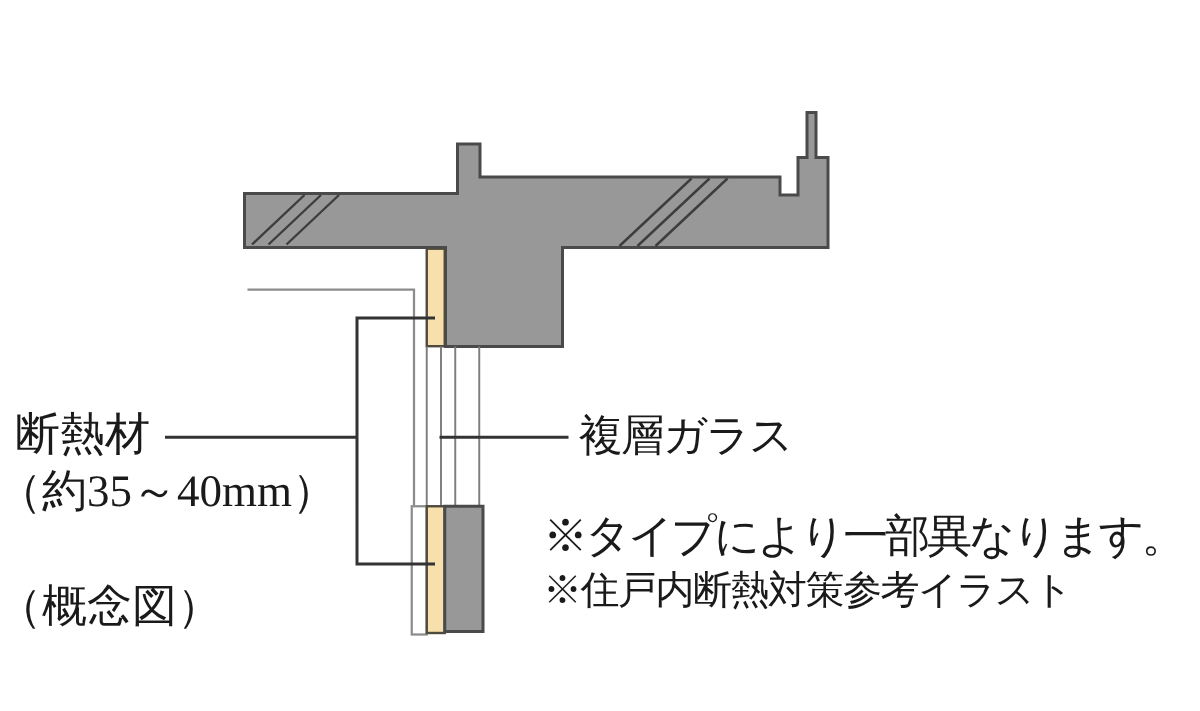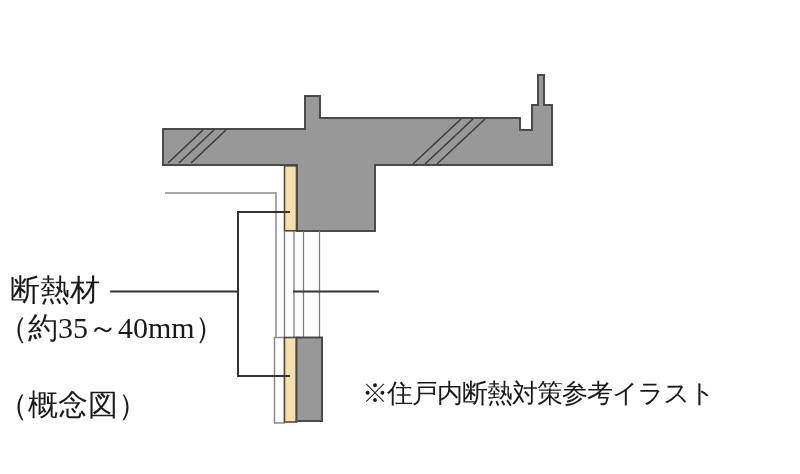--- a/index.html
+++ b/index.html
@@ -74,14 +74,16 @@
 
     <polyline class="leader" points="290,189 238,189 238,353 290,353"></polyline>
     <line class="leader" x1="110" y1="268.5" x2="238" y2="268.5"></line>
 
     <line class="leader" x1="293" y1="268.5" x2="379" y2="268.5"></line>
   </svg>
 
   <div class="jp lbl-insulation-1">断熱材</div>
   <div class="jp lbl-insulation-2">（約35～40mm）</div>
   <div class="jp lbl-schematic">（概念図）</div>
+  <div class="jp lbl-glass">複層ガラス</div>
+  <div class="jp lbl-note1">※タイプにより一部異なります。</div>
   <div class="jp lbl-note2">※住戸内断熱対策参考イラスト</div>
 </div>
 
 </body></html>

